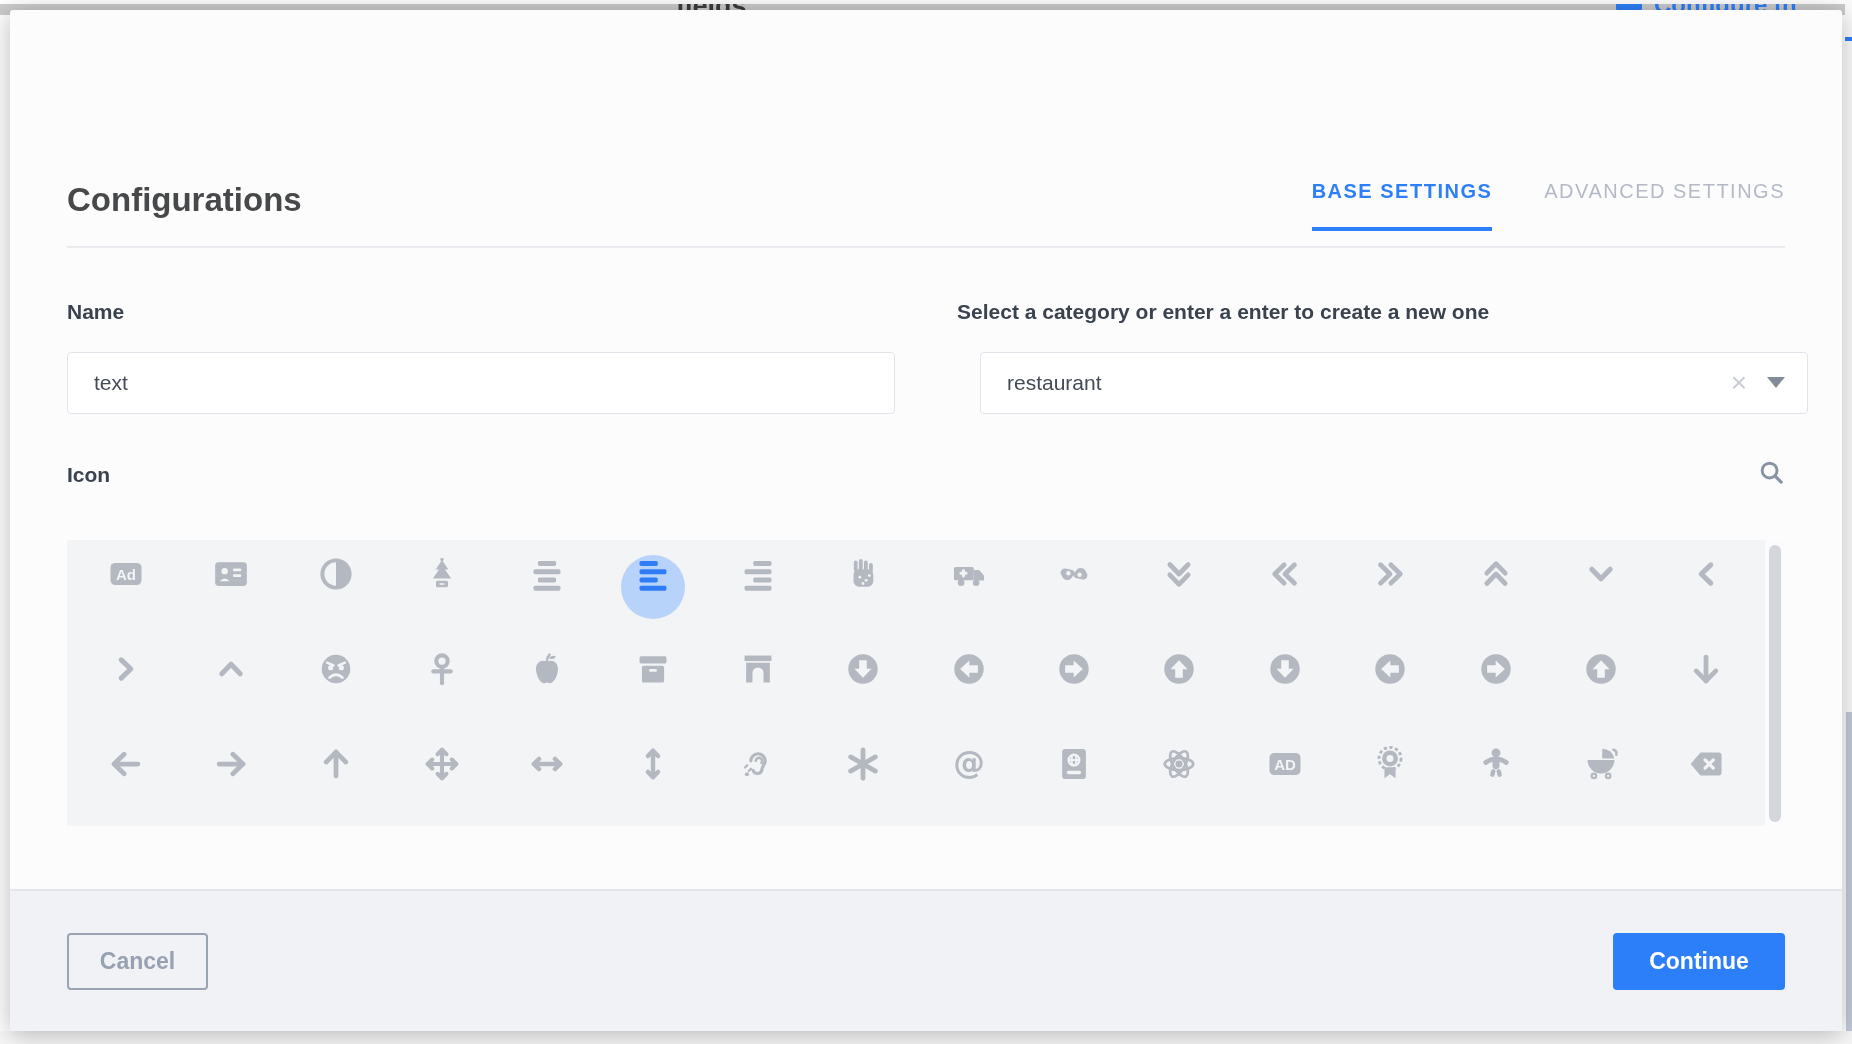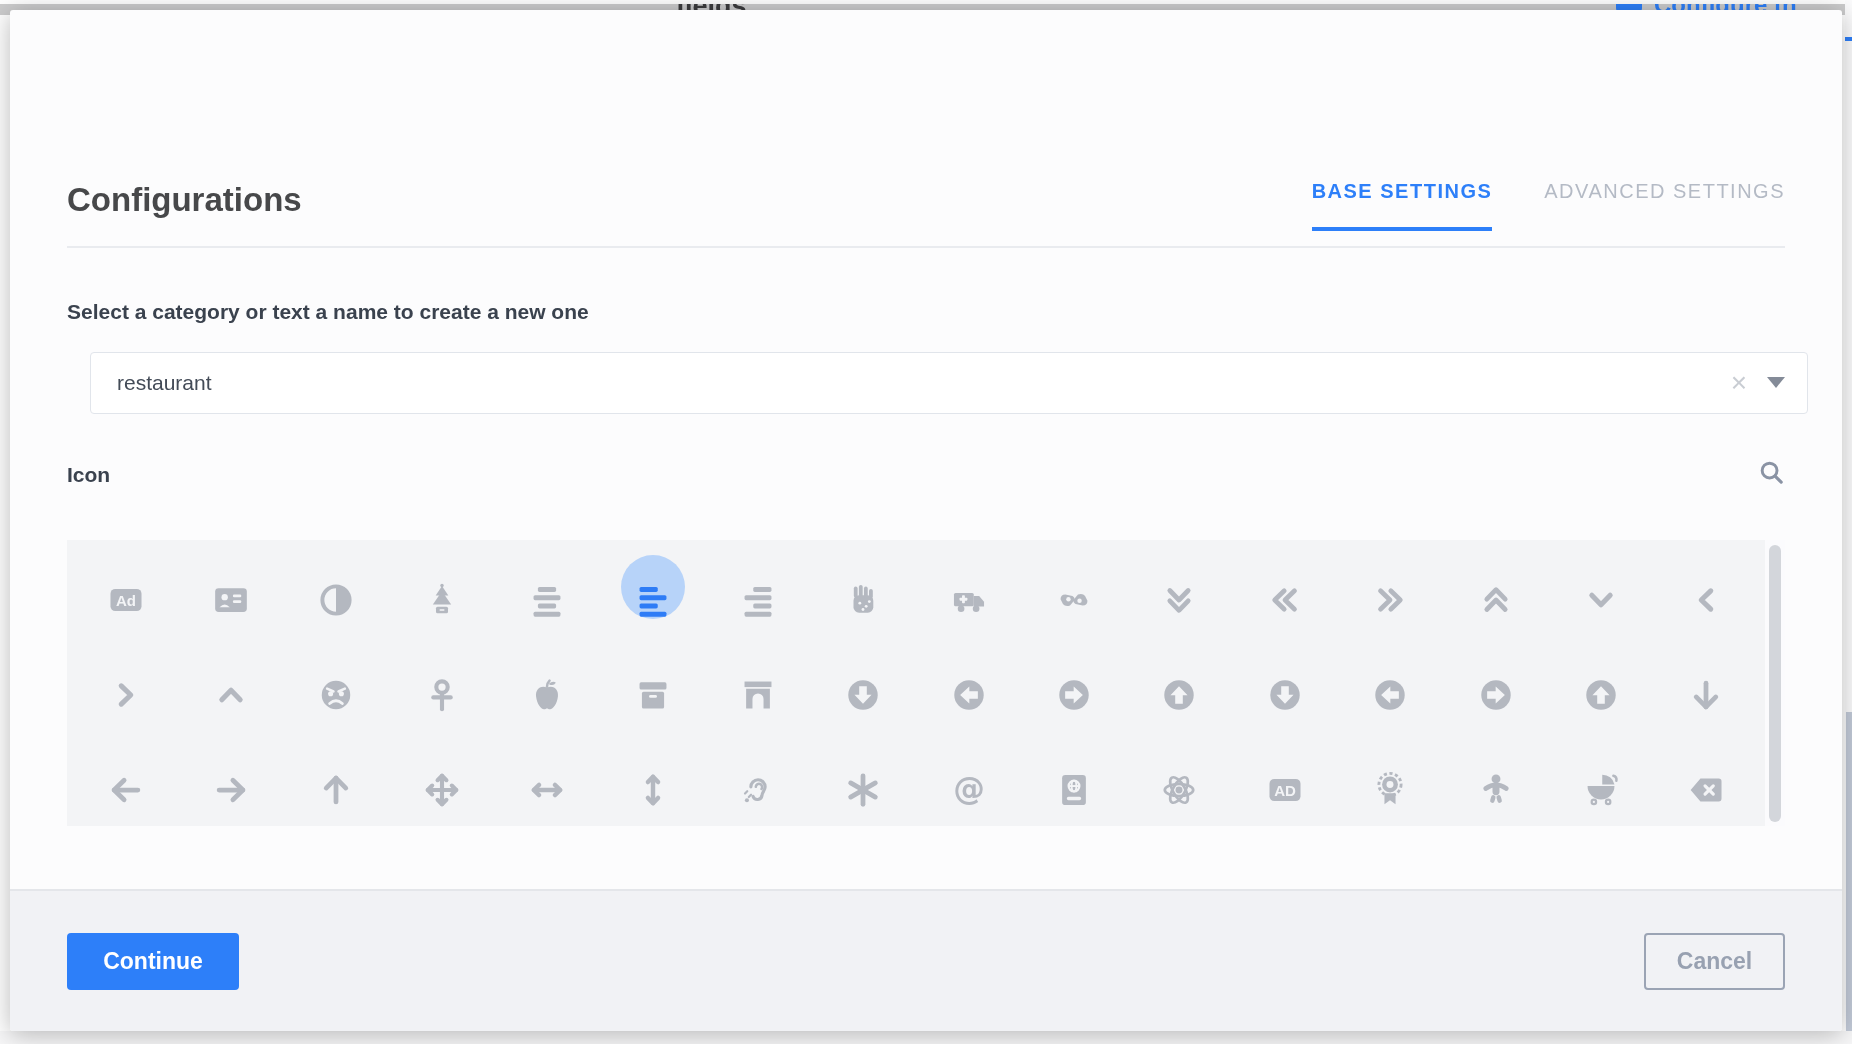--- a/index.html
+++ b/index.html
@@ -49,21 +49,21 @@
   .select-clear { font-size:28px; color:#c9cdd3; margin-right:20px; line-height:1; }
   .select-caret { width:0; height:0; border-left:9px solid transparent; border-right:9px solid transparent; border-top:11px solid #848b98; }
 
   .icon-row { display:flex; justify-content:space-between; align-items:center; margin-top:46px; height:30px;gap:20px; }
   .search-btn { color:#8a93a4; cursor:pointer; }
   .search-btn svg { width:27px; height:27px; }
 
   .icon-grid-wrap { position:relative; margin-top:50px; height:286px; background:#f3f4f6; }
   .icon-grid { position:absolute; left:6px; top:0; right:26px; bottom:0;
                display:grid; grid-template-columns:repeat(16,1fr); grid-auto-rows:95px; align-items:center; justify-items:center; }
-  .cell { width:64px; height:64px; border-radius:50%; display:flex; align-items:flex-end; justify-content:center;
+  .cell { width:64px; height:64px; border-radius:50%; display:flex; align-items:flex-start; justify-content:center;
           color:#b4b8c0; cursor:pointer; }
   .cell svg { width:38px; height:38px; }
   .cell.selected { background:#b7d3f9; color:#2e7cf6; }
   .vscroll { position:absolute; right:0; top:0; bottom:0; width:20px; background:#fbfbfd; }
   .vscroll-thumb { position:absolute; right:4px; top:5px; width:12px; height:277px; border-radius:7px; background:#d3d6db; }
 
   .modal-footer { position:absolute; left:0; bottom:0; right:0; height:142px; background:#f1f2f5; border-top:2px solid #e4e6ea;
                   display:flex; align-items:center; justify-content:space-between; padding:0 57px; }
   .btn { height:57px; border-radius:4px; font-family:"Liberation Sans",sans-serif; font-size:23px; font-weight:600; cursor:pointer; }
   .btn-cancel { width:141px; background:transparent; border:2px solid #9ba4b4; color:#98a1b1; }
@@ -95,21 +95,25 @@
       <div class="head-row">
         <div class="section-title">Configurations</div>
         <div class="tabs">
           <div class="tab active">BASE SETTINGS</div>
           <div class="tab">ADVANCED SETTINGS</div>
         </div>
       </div>
 
       <div class="fields">
         <div class="field">
-          <label class="field-label">Select a category or text a name to create a new one</label>
+          <label class="field-label">Name</label>
+          <input class="text-input" type="text" value="text" style="">
+        </div>
+        <div class="field">
+          <label class="field-label">Select a category or enter a enter to create a new one</label>
           <div class="select-box">
             <span class="select-value">restaurant</span>
             <span class="select-clear">×</span>
             <span class="select-caret"></span>
           </div>
         </div>
       </div>
 
       <div class="icon-row">
         <label class="field-label" style="margin:0;">Icon</label>
@@ -494,18 +498,18 @@
             </div>
           </div>
         <div class="vscroll">
           <div class="vscroll-thumb"></div>
         </div>
       </div>
 
     </div>
 
     <div class="modal-footer">
+      <button class="btn btn-cancel">Cancel</button>
       <button class="btn btn-continue">Continue</button>
-      <button class="btn btn-cancel">Cancel</button>
     </div>
 
   </div>
 </div>
 
 </body></html>

